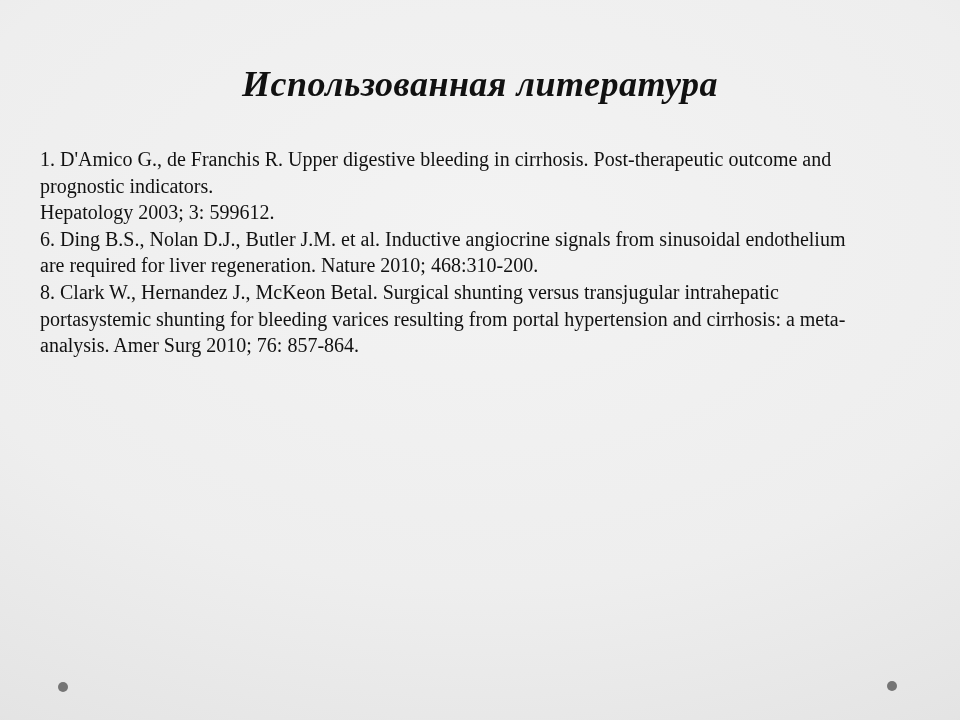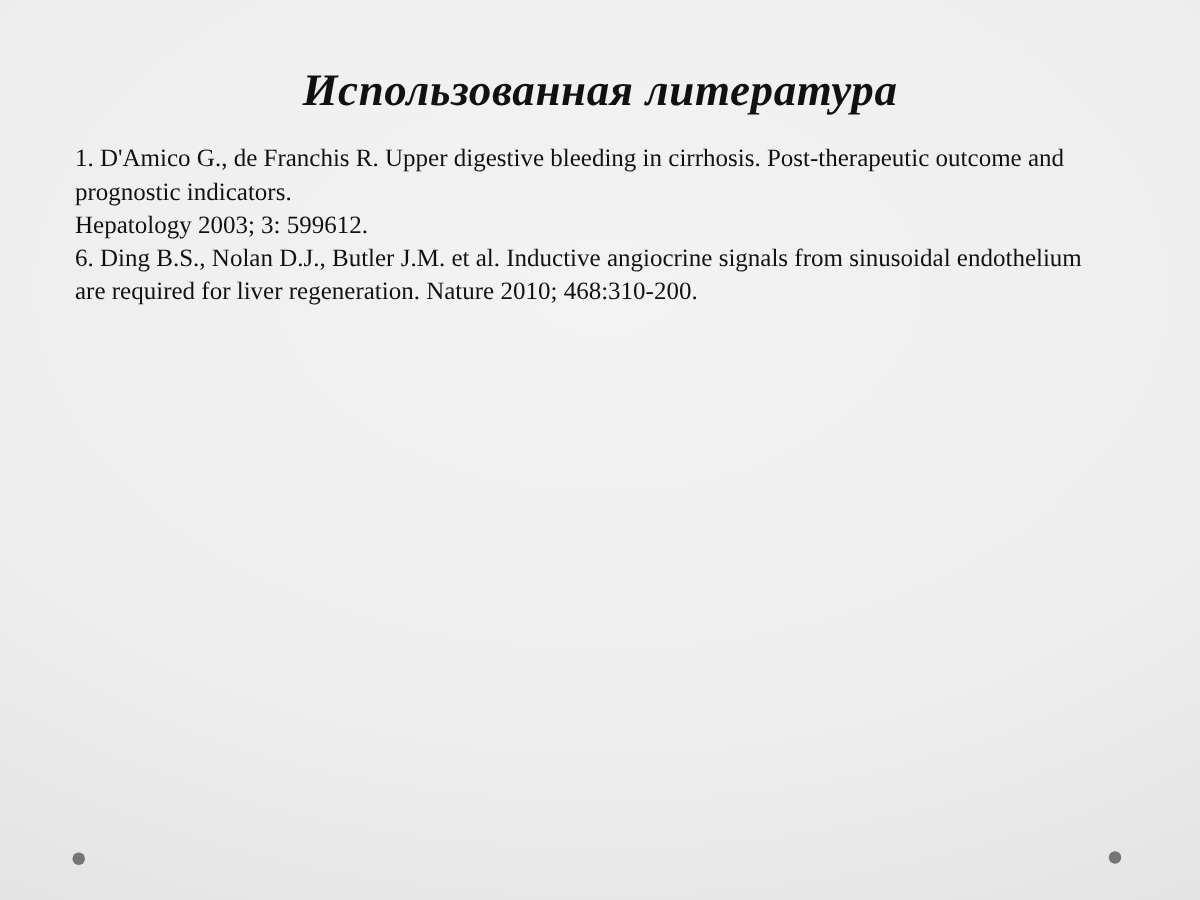--- a/index.html
+++ b/index.html
@@ -13,33 +13,33 @@
     overflow: hidden;
     background: radial-gradient(ellipse 130% 110% at 50% 32%,
       var(--bg-center, #f3f3f3) 0%,
       #eeeeee 45%,
       #e4e4e4 72%,
       var(--bg-edge, #d2d2d2) 100%);
     font-family: "Liberation Serif", "DejaVu Serif", serif;
     color: var(--text-color, #111111);
   }
   .slide-title {
-    margin: 0;
+    margin: 12px;
     padding-top: 50px;
     text-align: center;
     font-size: 36px;
     line-height: 44px;
     font-weight: bold;
     font-style: italic;
     color: var(--text-color, #111111);
     letter-spacing: 0.5px;
   }
   .reference-list {
-    margin-top: 20px;
-    padding-left: 60px;
+    margin-top: 40px;
+    padding-left: 40px;
     padding-right: 10px;
   }
   .reference {
     margin: 0;
     font-size: 20px;
     line-height: 26.6px;
     white-space: pre;
     color: var(--text-color, #111111);
   }
   .deco-dot {
@@ -57,17 +57,20 @@
 
 <div class="slide">
   <h1 class="slide-title">Использованная литература</h1>
 
   <div class="reference-list">
       <p class="reference">1. D'Amico G., de Franchis R. Upper digestive bleeding in cirrhosis. Post-therapeutic outcome and
 prognostic indicators.
 Hepatology 2003; 3: 599612.</p>
       <p class="reference">6. Ding B.S., Nolan D.J., Butler J.M. et al. Inductive angiocrine signals from sinusoidal endothelium
 are required for liver regeneration. Nature 2010; 468:310-200.</p>
+      <p class="reference">8. Clark W., Hernandez J., McKeon Betal. Surgical shunting versus transjugular intrahepatic
+portasystemic shunting for bleeding varices resulting from portal hypertension and cirrhosis: a meta-
+analysis. Amer Surg 2010; 76: 857-864.</p>
     </div>
 
   <span class="deco-dot left"></span>
   <span class="deco-dot right"></span>
 </div>
 
 </body></html>

